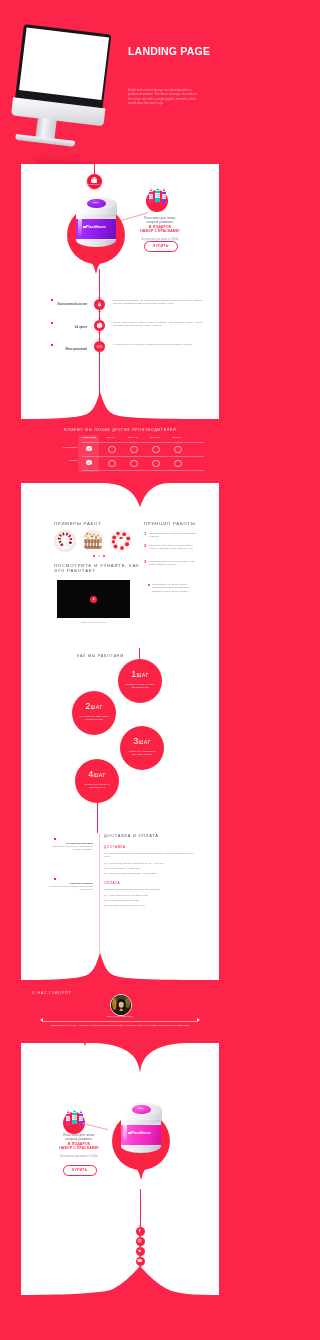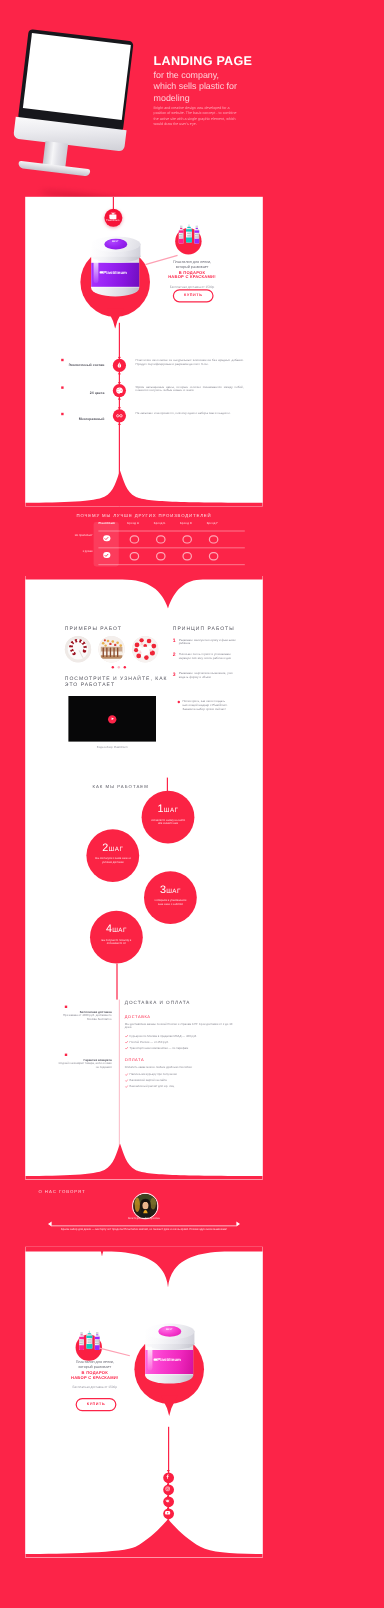--- a/index.html
+++ b/index.html
@@ -168,25 +168,20 @@
   <div class="mon-wrap">
     <div class="mon-screen">
       <div class="mon-inner"></div>
     </div>
     <div class="mon-chin"></div>
     <div class="mon-neck"></div>
     <div class="mon-foot"></div>
     <div class="mon-shadow"></div>
   </div>
   <div class="cov-title">LANDING PAGE</div>
-  <div class="cov-sub">
-    <div>for the company,</div>
-    <div>which sells plastic for</div>
-    <div>modeling</div>
-  </div>
   <div class="cov-body">Bright and creative design was developed for a position of website. The basic concept - to combine the active site with a single graphic element, which would draw the user's eye.</div>
 </div>
 
 <div id="sheet1" class="sheet">
 
   <div class="hook" style="left:73px;top:0;height:12px;"></div>
   <div class="logo-badge" style="left:65.5px;top:10px;">
     <svg class="lgi" viewBox="0 0 20 18">
       <rect x="4" y="0" width="12" height="2" fill="#fff"></rect>
       <rect x="7" y="2" width="6" height="3" fill="#fff"></rect>

